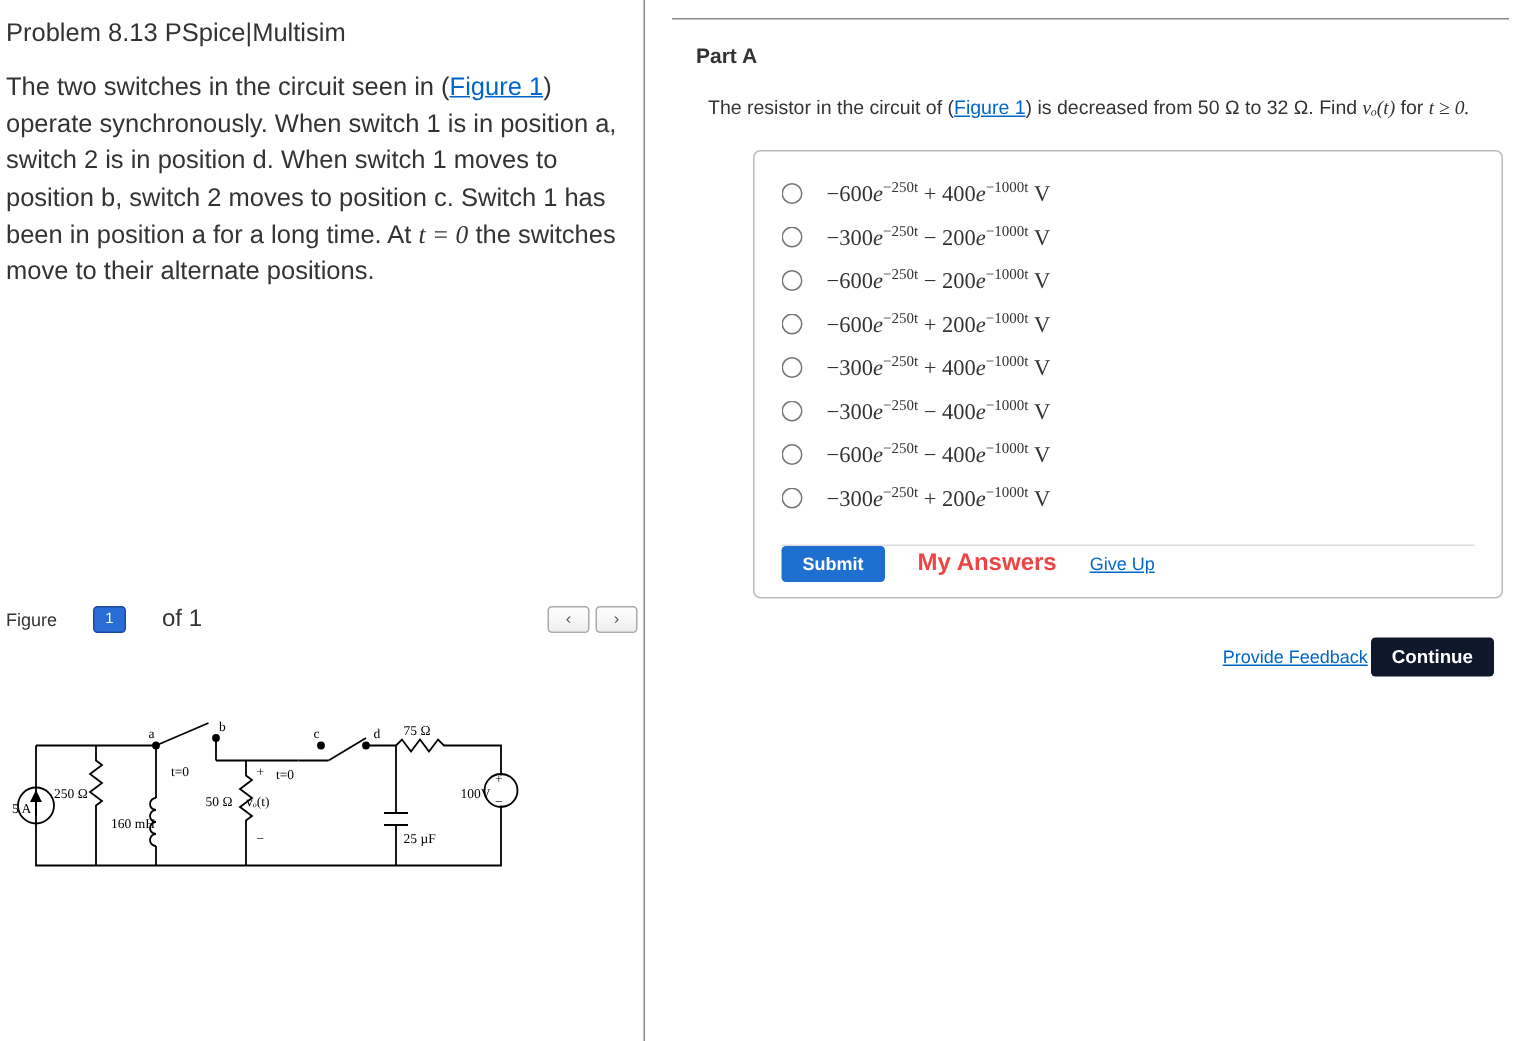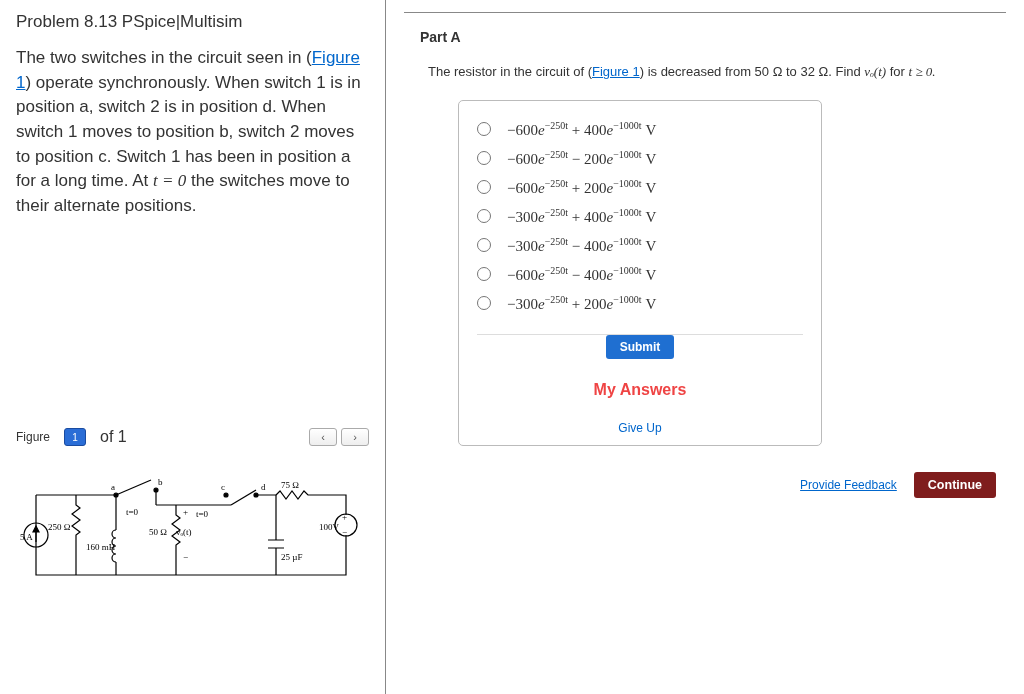--- a/index.html
+++ b/index.html
@@ -11,23 +11,23 @@
     width: 1024px;
     height: 694px;
     overflow: hidden;
   }
   .container {
     display: flex;
     width: 100%;
     height: 100%;
   }
   .left-panel {
-    width: 386px;
+    width: 430px;
     border-right: 1px solid #888;
-    padding: 12px 16px;
+    padding: 12px 4px;
     background: #fff;
     position: relative;
   }
   .right-panel {
     flex: 1;
     padding: 12px 18px;
     background: #fff;
   }
   .problem-title {
     font-size: 17px;
@@ -37,23 +37,23 @@
   }
   .problem-desc {
     font-size: 17px;
     line-height: 1.45;
     color: #333;
   }
   .link { color: #0066cc; text-decoration: underline; cursor: pointer; }
   .figure-bar {
     display: flex;
     align-items: center;
-    gap: 14px;
+    gap: 24px;
     margin-top: 210px;
-    margin-bottom: 14px;
+    margin-bottom: 40px;
     text-align: center;
   }
   .figure-label { font-size: 12px; color: #333; }
   .figure-select {
     background: #2a6dd6;
     color: #fff;
     border: 1px solid #1a4ba0;
     border-radius: 3px;
     width: 22px;
     height: 18px;
@@ -78,66 +78,65 @@
     height: 130px;
     margin: 0 auto;
   }
   .part-hr { border: none; border-top: 1px solid #888; margin-bottom: 4px; }
   .part-title { font-size: 14px; font-weight: bold; color: #333; margin: 16px 0 10px 16px;}
   .part-text { font-size: 13px; margin-left: 24px; margin-bottom: 18px; line-height:1.5;margin-top:17px;}
   .options-box {
     border: 1px solid #bbb;
     border-radius: 5px;
     margin-left: 54px;
-    width: 364px;
+    width: 500px;
     padding: 14px 18px 10px 18px;
   }
   .opt-row {
     display: flex;
     align-items: center;
     gap: 16px;
     padding: 5px 0;
     font-family: 'Times New Roman', serif;
     font-size: 15px;
   }
   .opt-row input[type=radio] { width: 14px; height: 14px; }
   .expr { white-space: nowrap; }
   sup { font-size: 10px; }
   .actions-row {
     display: flex;
     align-items: center;
     gap: 22px;
     margin-top: 16px;
     padding-top: 0;
     border-top: 1px solid #ddd;
-    flex-direction: column;
   }
   .submit-btn {
     background: #1f6fd1;
     color: #fff;
     border: none;
     border-radius: 3px;
     padding: 5px 14px;
     font-size: 12px;
     font-weight: bold;
     cursor: pointer;
   }
   .my-answers { font-size: 16px; font-weight: bold; color: #ef4444; cursor: pointer;}
-  .give-up { font-size: 12px; color: #0066cc; cursor: pointer;}
+  .give-up { font-size: 12px; color: #0066cc; text-decoration: underline; cursor: pointer;}
   .bottom-row {
     display: flex;
     justify-content: flex-end;
-    gap: 17px;
+    gap: 2px;
     margin-top: 26px;
     align-items: center;
     padding-right: 10px;
   }
   .feedback-link { font-size: 12px; color: #0066cc; text-decoration: underline; cursor: pointer;}
   .continue-btn {
-    background: #7f1d1d;
+    background: #0f172a;
     color: #fff;
     border: none;
     border-radius: 3px;
     padding: 6px 14px;
     font-size: 12.5px;
     font-weight: bold;
     cursor: pointer;
   }
   .italic { font-style: italic; font-family:'Times New Roman', serif;}
 </style>
@@ -234,20 +233,24 @@
     </div>
 
     <div class="options-box">
       <div id="opts">
           <label class="opt-row">
             <input type="radio" name="ans" style="">
             <span class="expr">−600<span class="italic">e</span><sup>−250t</sup> + 400<span class="italic">e</span><sup>−1000t</sup>&nbsp;V</span>
           </label>
           <label class="opt-row">
             <input type="radio" name="ans" style="">
+            <span class="expr">−300<span class="italic">e</span><sup>−250t</sup> − 200<span class="italic">e</span><sup>−1000t</sup>&nbsp;V</span>
+          </label>
+          <label class="opt-row">
+            <input type="radio" name="ans" style="">
             <span class="expr">−600<span class="italic">e</span><sup>−250t</sup> − 200<span class="italic">e</span><sup>−1000t</sup>&nbsp;V</span>
           </label>
           <label class="opt-row">
             <input type="radio" name="ans" style="">
             <span class="expr">−600<span class="italic">e</span><sup>−250t</sup> + 200<span class="italic">e</span><sup>−1000t</sup>&nbsp;V</span>
           </label>
           <label class="opt-row">
             <input type="radio" name="ans" style="">
             <span class="expr">−300<span class="italic">e</span><sup>−250t</sup> + 400<span class="italic">e</span><sup>−1000t</sup>&nbsp;V</span>
           </label>

